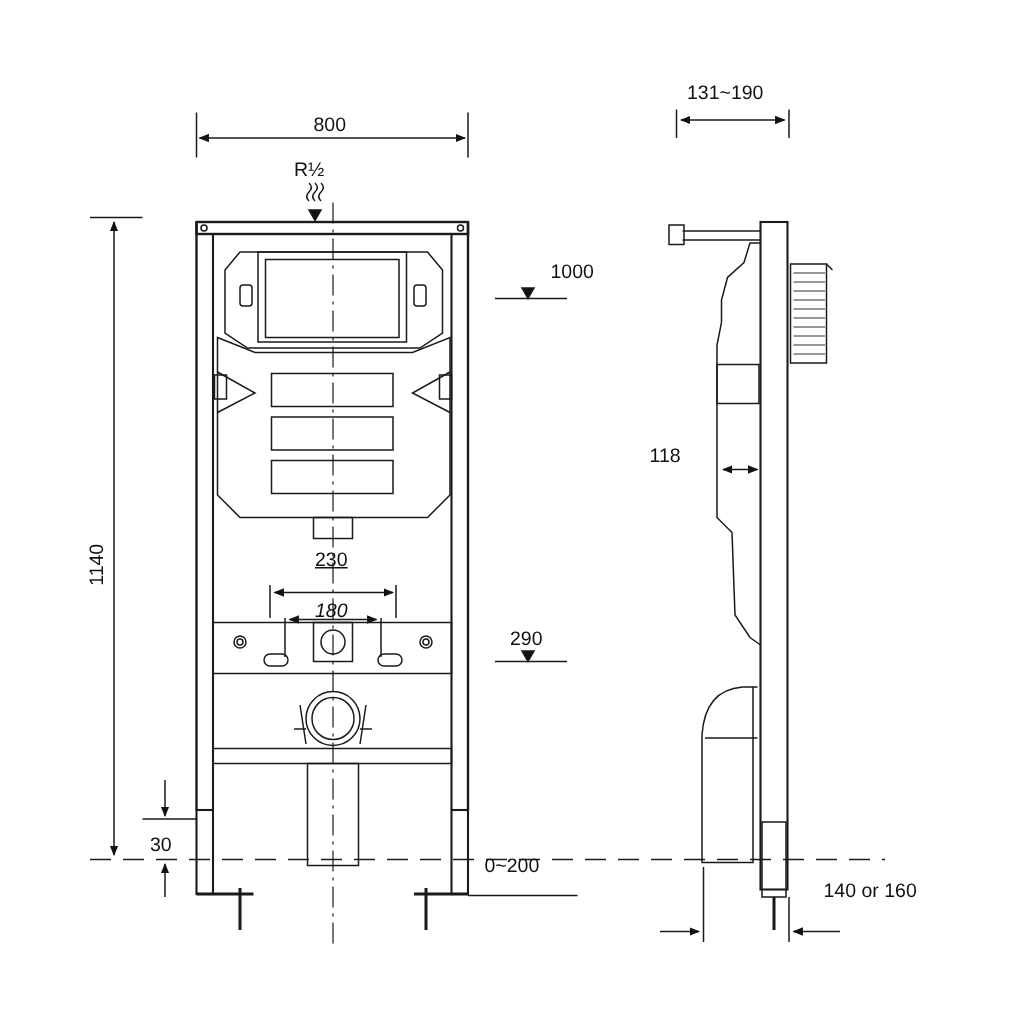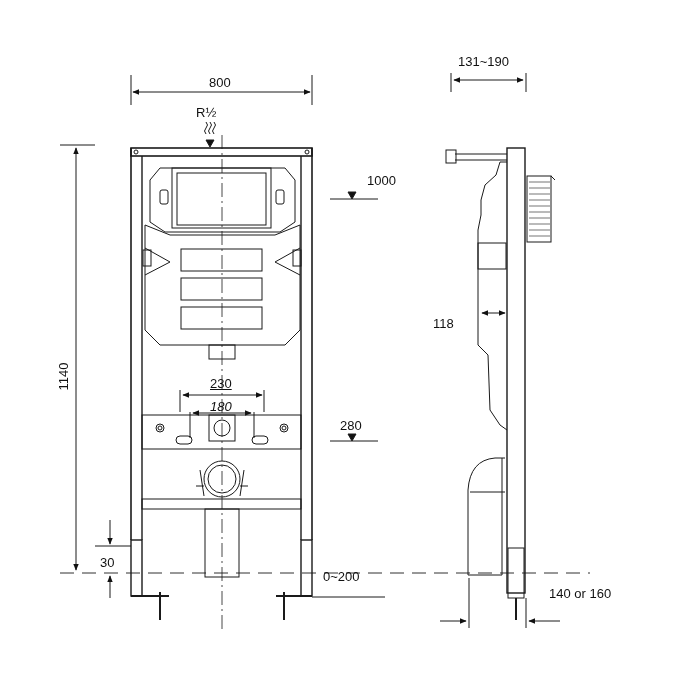--- a/index.html
+++ b/index.html
@@ -147,20 +147,20 @@
       <line x1="560" y1="621" x2="529" y2="621" marker-end="url(#arr)"></line>
     </g>
   </g>
 </svg>
 
 <span class="lbl" style="left:209px;top:76px;">800</span>
 <span class="lbl" style="left:196px;top:106px;">R½</span>
 <span class="lbl vert" style="left:50px;top:370px;">1140</span>
 <span class="lbl" style="left:100px;top:556px;">30</span>
 <span class="lbl" style="left:340px;top:174px;margin-left:27px;">1000</span>
-<span class="lbl" style="left:210px;top:377px;text-decoration:underline;">230</span>
+<span class="lbl" style="left:210px;top:366px;text-decoration:underline;">230</span>
 <span class="lbl" style="left:210px;top:400px;font-style:italic;">180</span>
-<span class="lbl" style="left:340px;top:419px;">280</span>
+<span class="lbl" style="left:340px;top:419px;">290</span>
 <span class="lbl" style="left:323px;top:570px;">0~200</span>
 <span class="lbl" style="left:458px;top:55px;">131~190</span>
-<span class="lbl" style="left:433px;top:297px;margin-top:20px;">118</span>
+<span class="lbl" style="left:433px;top:297px;">118</span>
 <span class="lbl" style="left:549px;top:587px;">140 or 160</span>
 </div>
 
 </body></html>

